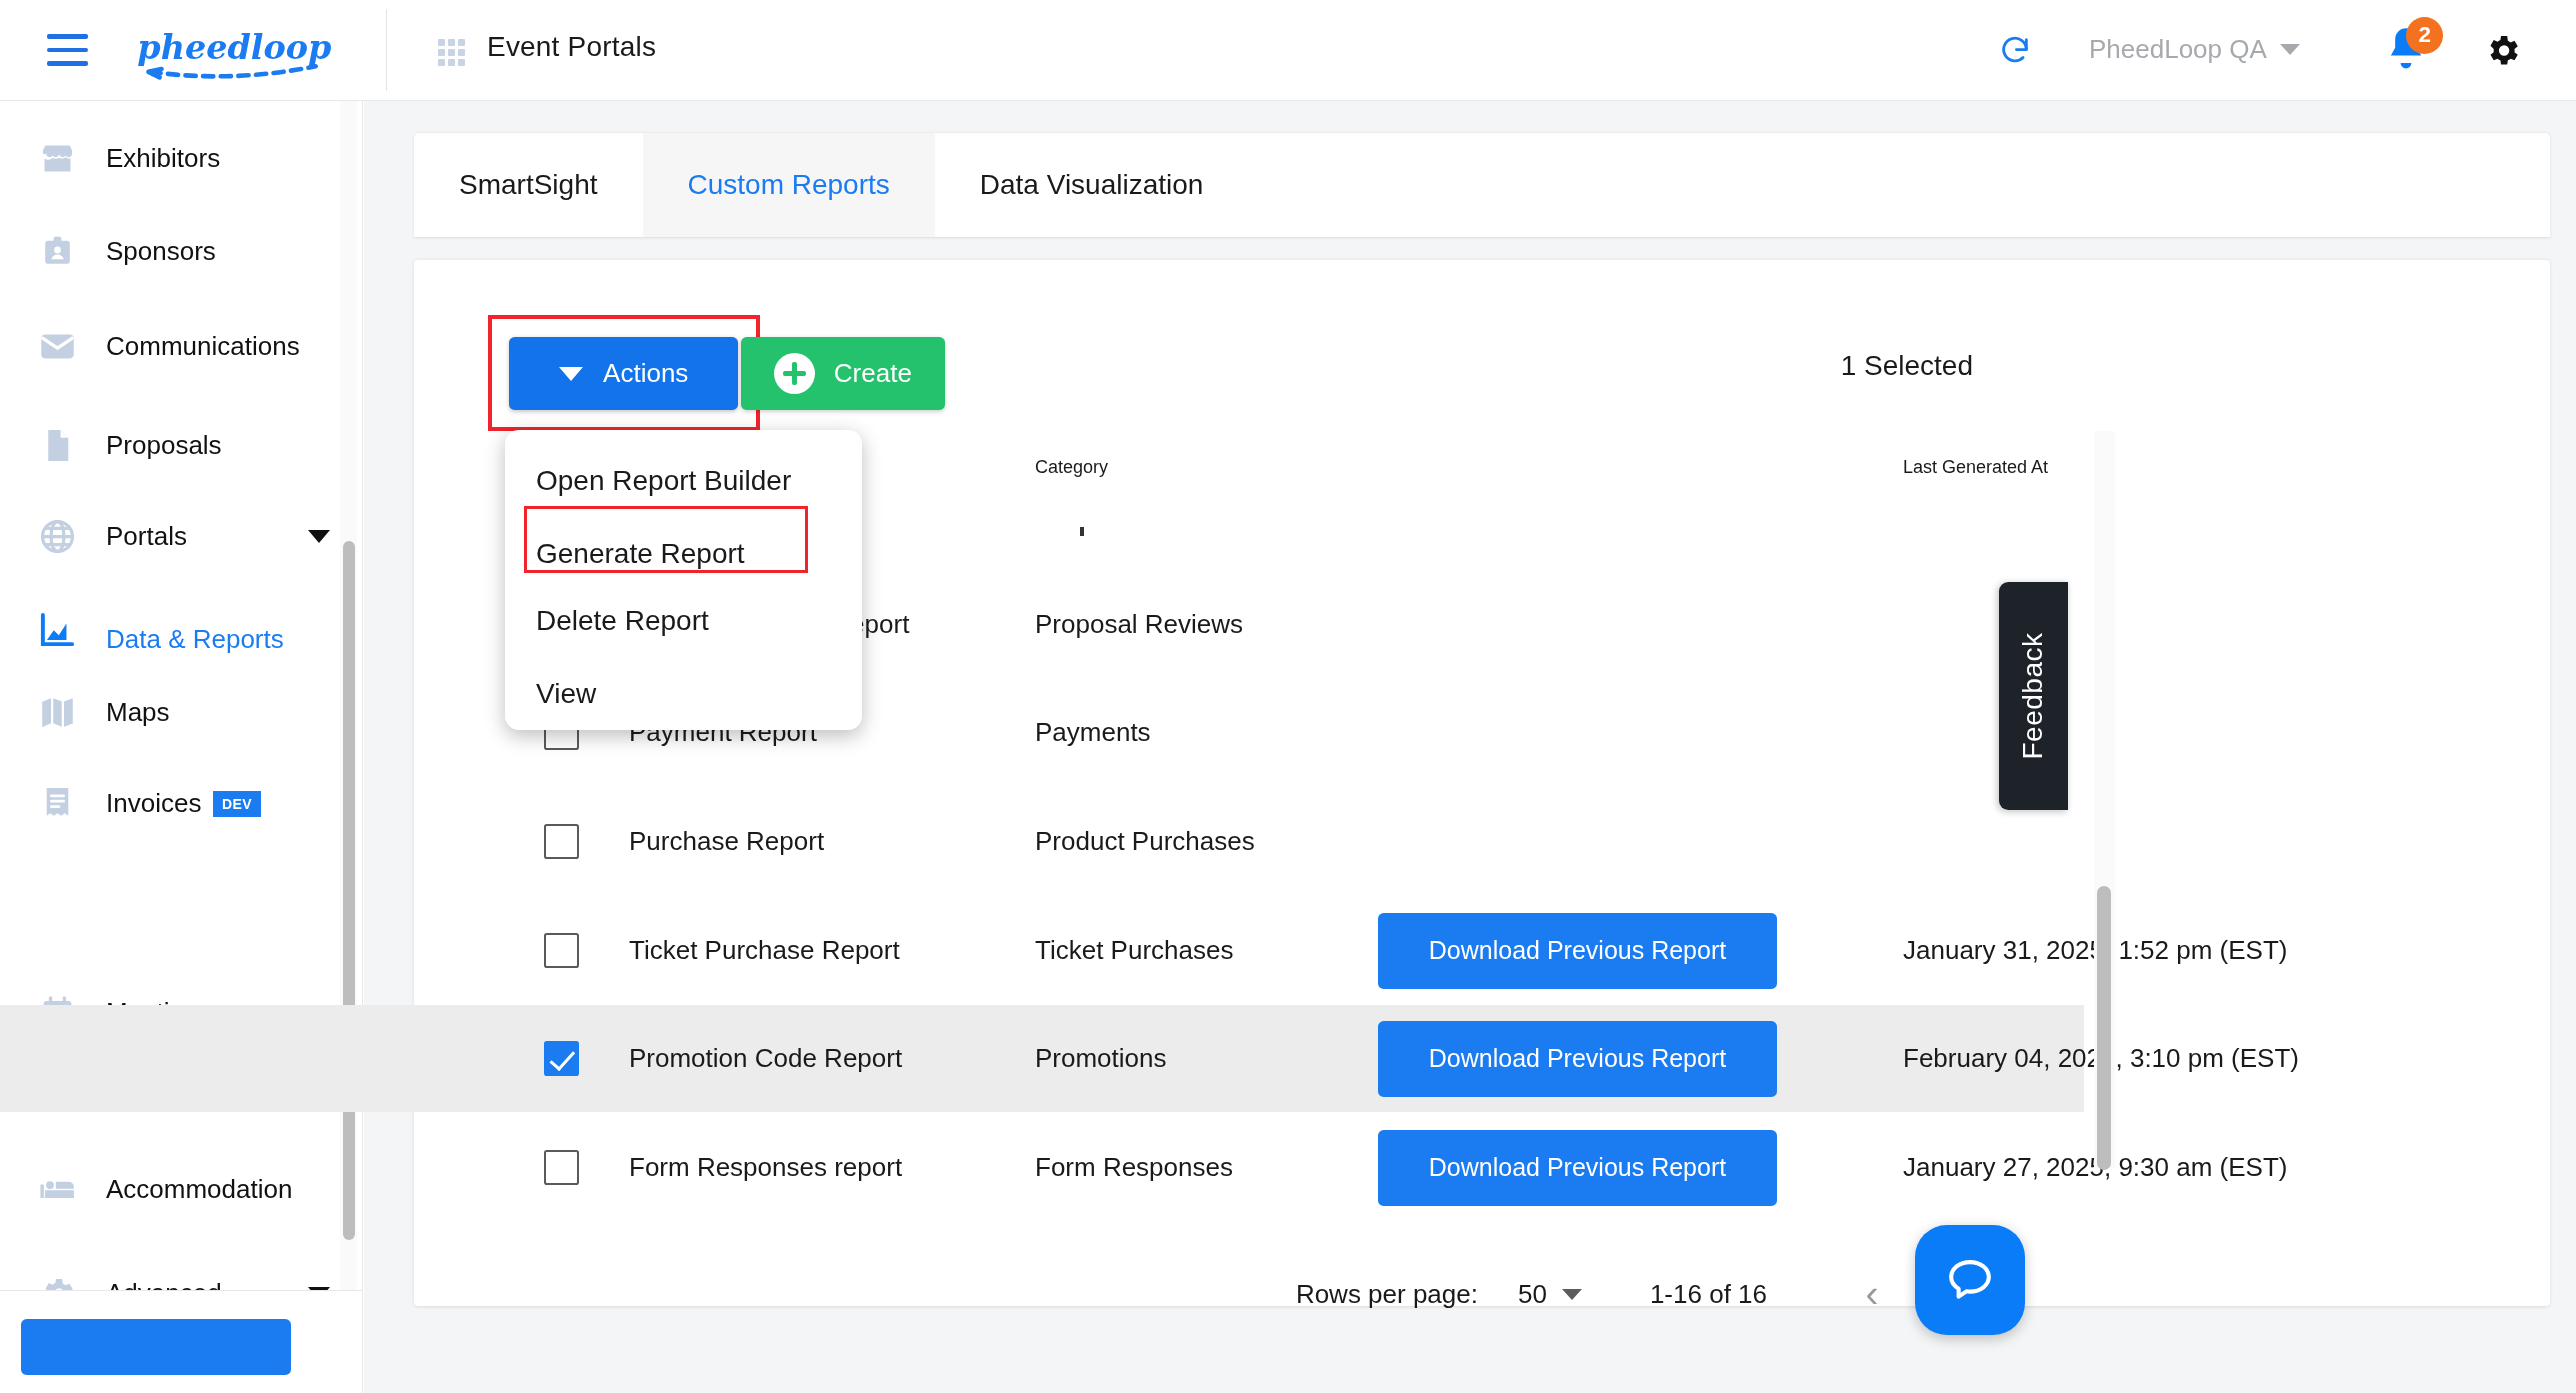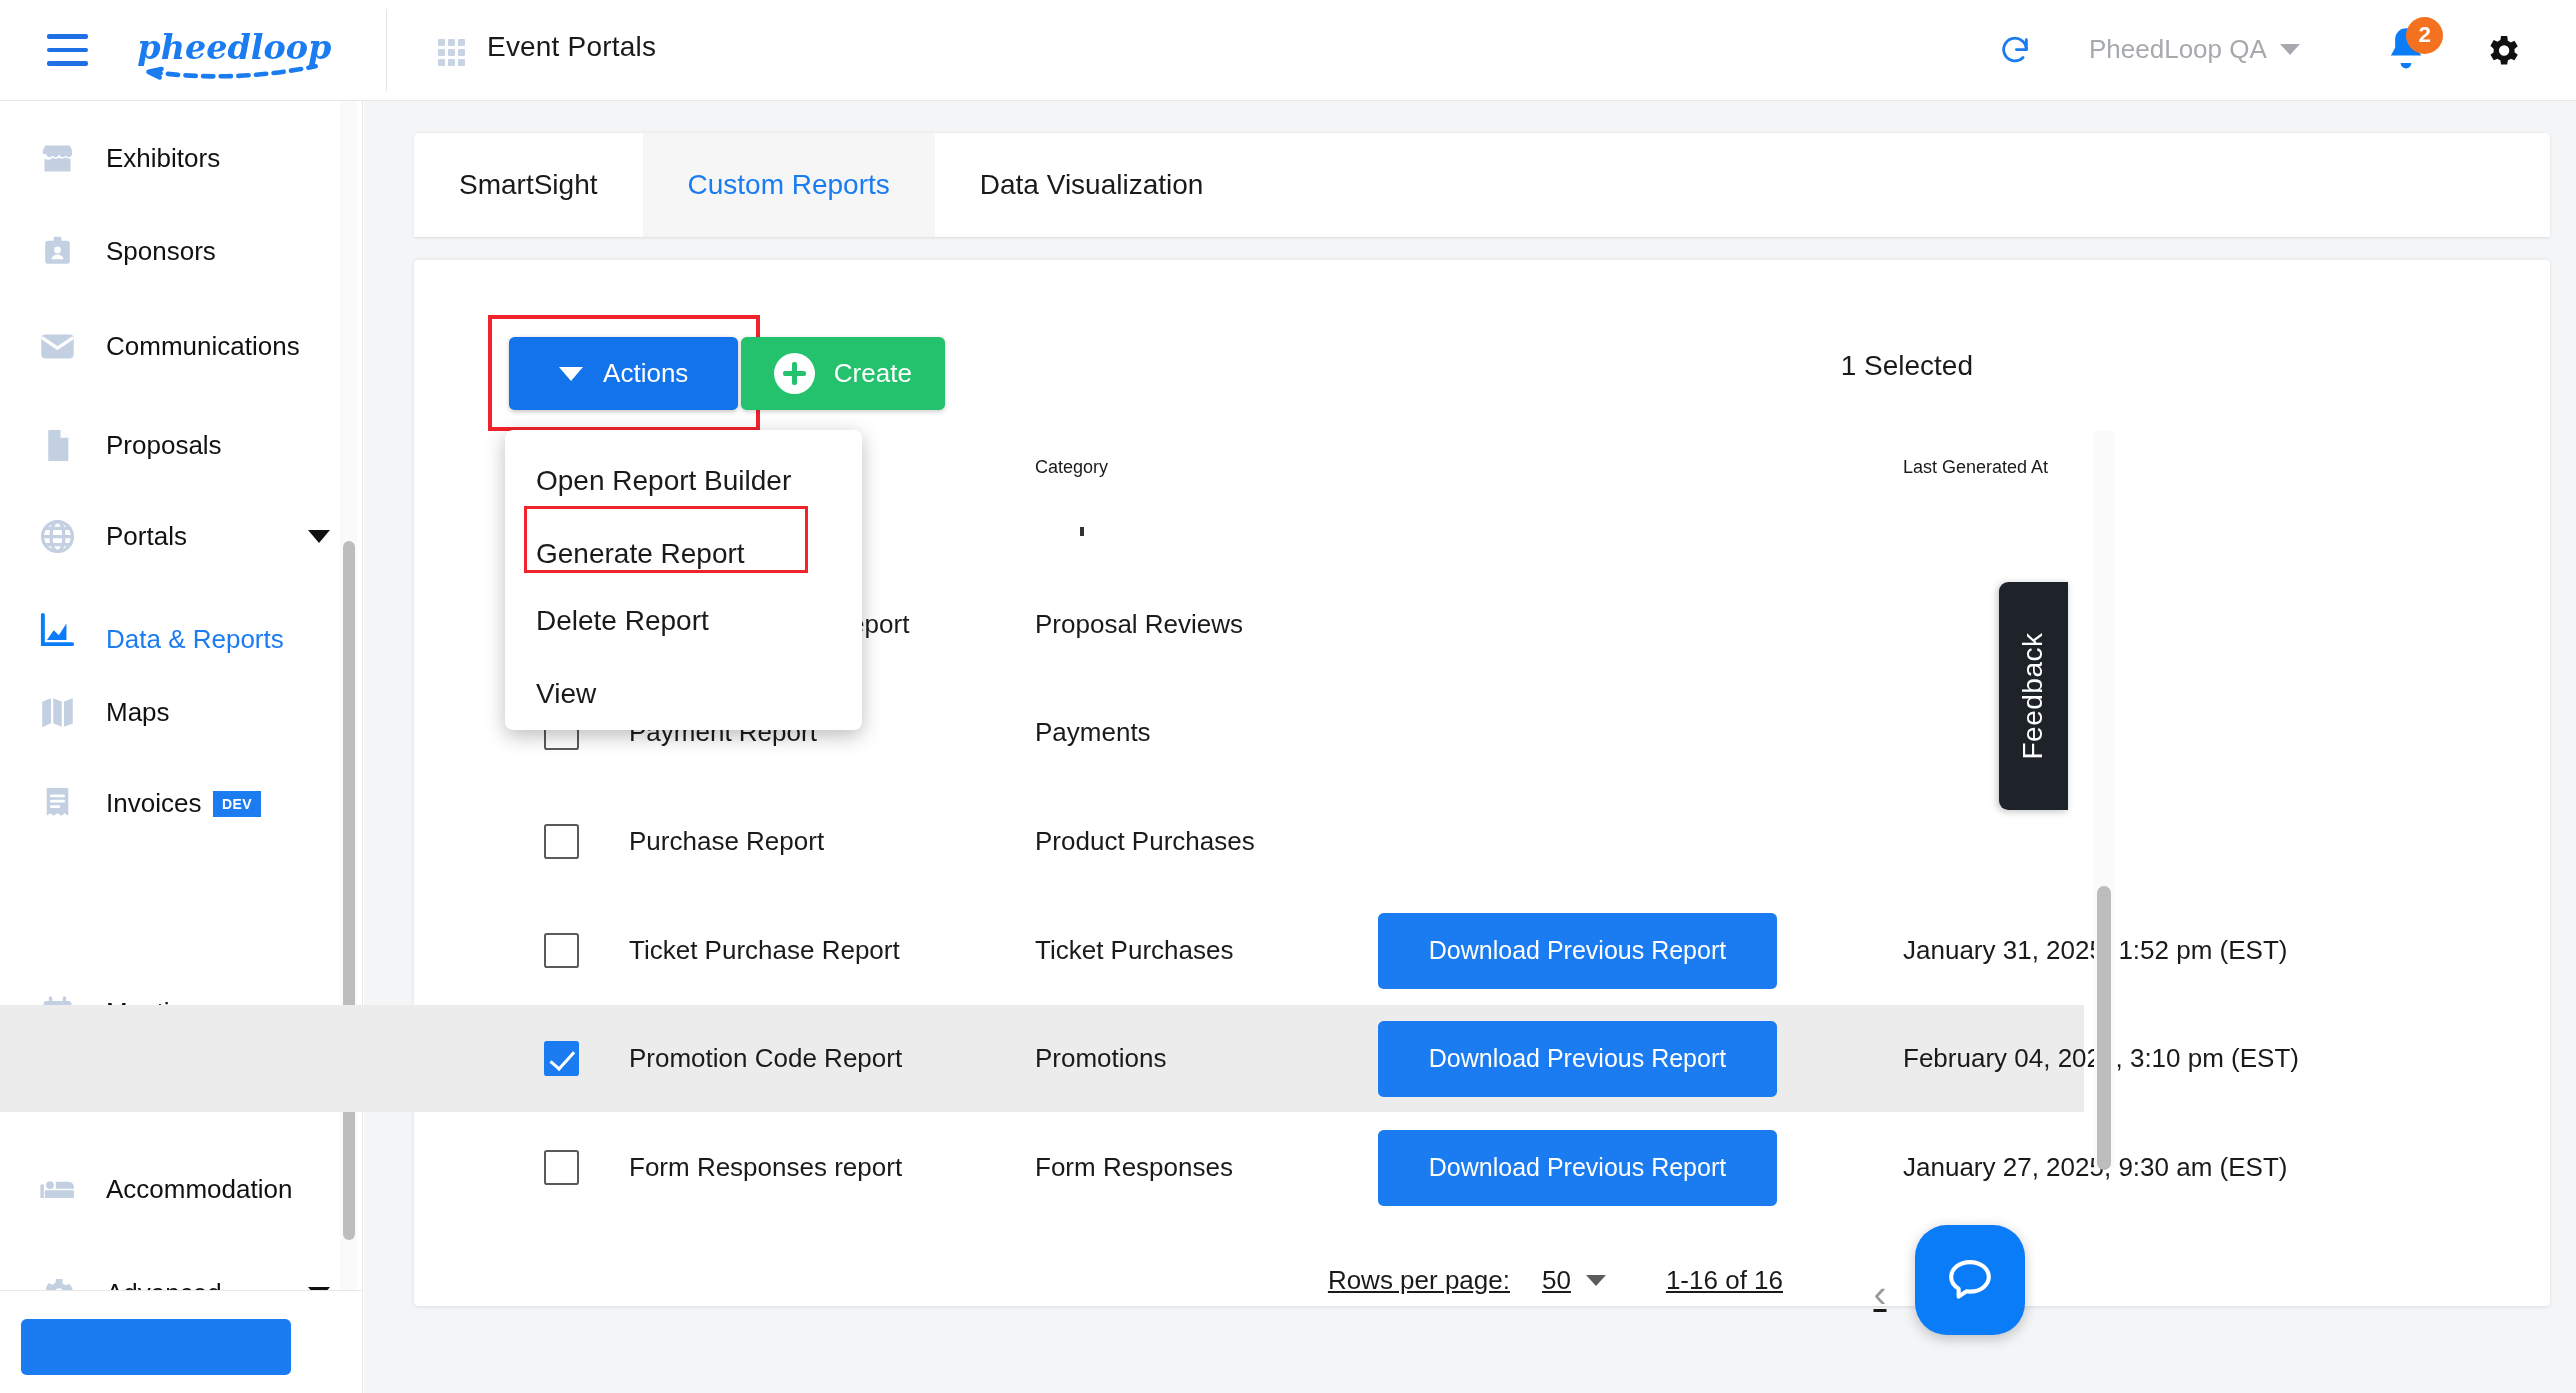--- a/index.html
+++ b/index.html
@@ -143,21 +143,21 @@
   .plus-circle::before { content:""; position:absolute; width: 22.4px; height: 4.7px; background:#25c26e; border-radius:1.9px; }
   .plus-circle::after  { content:""; position:absolute; width: 4.7px; height: 22.4px; background:#25c26e; border-radius:1.9px; }
 
   .selected-count {
     position: absolute; right: 95px; top: 350px; font-size: 28px; color: #1a1a1a;
   }
 
   
   .dropdown {
     position: absolute; left: 505px; top: 430px; width: 357px; height: 300px;
-    background: #fff; box-shadow: 0 5.6px 20.5px rgba(0,0,0,.26); z-index: 40; border-radius: 8px;
+    background: #fff; box-shadow: 0 5.6px 20.5px rgba(0,0,0,.26); z-index: 40; border-radius: 14px;
   }
   .dd-item {
     position: absolute; left: 31px; font-size: 28px; color: #1a1a1a; cursor:pointer; white-space: nowrap;
   }
   .hl-generate {
     position: absolute; left: 524px; top: 506px; width: 284px; height: 67px;
     border: 3.7px solid #f1232c; z-index: 41; pointer-events:none;
   }
   .th { position: absolute; font-size: 18px; color: #1a1a1a; }
   .dot-artifact { position: absolute; left: 1080px; top: 527px; width: 3.7px; height: 9.3px; background:#333; }
@@ -180,22 +180,22 @@
     position: absolute; left: 1378px; width: 399px; height: 76px; background: #1a7cf0;
     border-radius: 5.6px; color:#fff; font-size: 25px; display:flex; align-items:center;
     justify-content:center; cursor:pointer;
   }
   .cell-date { position: absolute; left: 1903px; font-size: 26px; color: #1a1a1a; white-space: nowrap; }
 
   .tbl-scroll-track { position:absolute; left: 2094px; top: 431px; width: 20.5px; height: 737px; background:#fafafa; }
   .tbl-scroll-thumb { position:absolute; left: 2097px; top: 886px; width: 14px; height: 284px; background:#bdbdbd; border-radius:7.5px; }
 
   .pager {
-    position: absolute; right: 93px; bottom: 70px; display:flex; align-items:flex-start; gap: 8px;
-    font-size: 26px; color: #1a1a1a; text-decoration: underline;
+    position: absolute; right: 93px; bottom: 70px; display:flex; align-items:center; gap: 16px;
+    font-size: 26px; color: #1a1a1a;
   }
   .pager .rpp-label { margin-right: 24px; }
   .rpp-select { display:flex; align-items:center; gap: 15px; cursor:pointer; }
   .tri-down { width:0;height:0;border-left:10.3px solid transparent;border-right:10.3px solid transparent;border-top:11.2px solid #5c5c5c; }
   .range { margin-left: 52px; margin-right: 60px; }
   .arrow-btn { width: 58px; height: 58px; display:flex; align-items:center; justify-content:center; cursor:pointer; color:#9a9a9a; font-size: 39px; }
 
   
   .feedback {
     position: absolute; right: 0; top: 582px; width: 69px; height: 228px;

